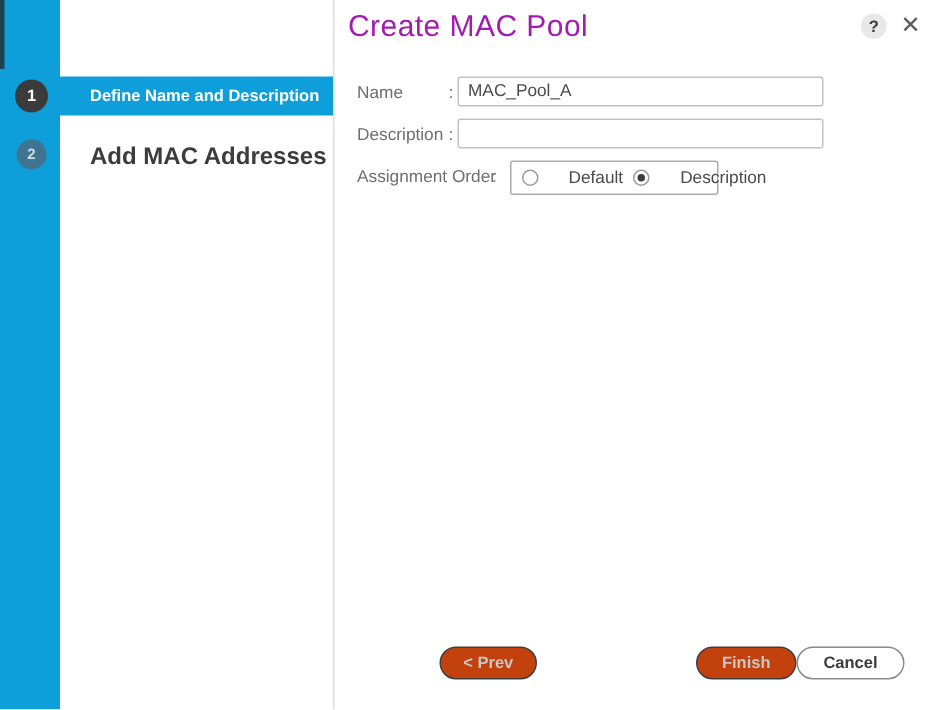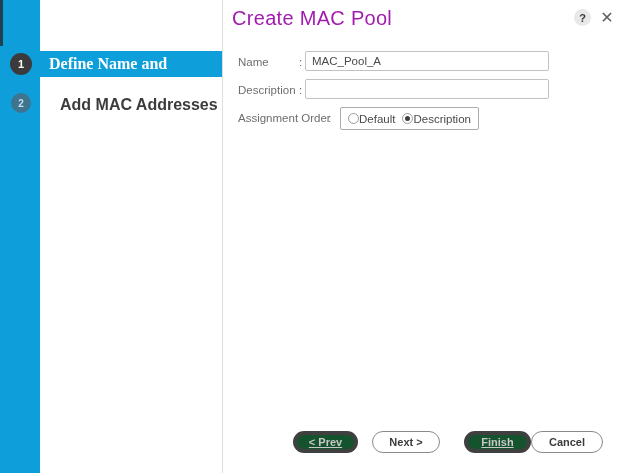--- a/index.html
+++ b/index.html
@@ -8,21 +8,21 @@
     font-family:"Liberation Sans", sans-serif; overflow:hidden;
   }
   
   .rail { position:absolute; left:0; top:0; width:40px; height:473px; background:#0E9FDB; }
   .edge-artifact { position:absolute; left:0; top:0; width:3px; height:46px; background:rgba(35,35,35,.75); }
   .steps-divider { position:absolute; left:222px; top:0; width:1px; height:473px; background:#DEDEDE; }
 
   
   .step { position:absolute; left:0; width:222px; cursor:pointer; }
   .step1 { top:51px; height:26px; background:#0E9FDB; }
-  .step1 .step-label { position:absolute; left:49px; top:0; line-height:26px; color:#fff; font-size:16px; font-weight:600;font-family:Liberation Serif, serif; }
+  .step1 .step-label { position:absolute; left:60px; top:0; line-height:26px; color:#fff; font-size:11px; font-weight:600; }
   .step2 { top:88px; height:30px; background:transparent; }
   .step2 .step-label { position:absolute; left:60px; top:8px; color:#3C3C3C; font-size:16px; font-weight:700; }
   .step-circle { position:absolute; border-radius:50%; display:flex; align-items:center; justify-content:center; font-weight:700; }
   .step1 .step-circle { left:10px; top:2px; width:22px; height:22px; background:#3B3B3B; color:#ffffff; font-size:11px; }
   .step2 .step-circle { left:11px; top:5px; width:20px; height:20px; background:#3F7490; color:#CBDFE9; font-size:10px; }
 
   
   .dialog-title { position:absolute; left:232px; top:5px; font-size:20px; line-height:26px; color:#a21caf; letter-spacing:.3px; }
   .help-btn { position:absolute; left:574px; top:9px; width:17px; height:17px; border-radius:50%;
     background:#E8E8E8; color:#3A3A3A; font-size:11px; font-weight:700;
@@ -41,33 +41,33 @@
 
   .text-input { position:absolute; left:305px; width:244px; height:20px; box-sizing:border-box;
     border:1px solid #C2C2C2; border-radius:2px; padding:0 6px; font-size:11.5px; color:#4A4A4A;
     font-family:"Liberation Sans", sans-serif; background:#fff; outline:none; }
   .input-name { top:51px; }
   .input-desc { top:79px; }
 
   .assign-box { position:absolute; left:340px; top:107px; width:139px; height:23px; box-sizing:border-box;
     border:1px solid #ACACAC; border-radius:2px; background:#fff;
     display:flex; align-items:center; padding:0 7px; gap:7px; }
-  .radio-opt { display:flex; gap:0; cursor:pointer; }
+  .radio-opt { display:flex; gap:20px; cursor:pointer; }
   .radio { width:11px; height:11px; box-sizing:border-box; border:1px solid #9C9C9C; border-radius:50%;
     background:#fff; position:relative; flex:0 0 auto; }
   .radio.checked::after { content:''; position:absolute; left:2px; top:2px; right:2px; bottom:2px;
     background:#3D3D3D; border-radius:50%; }
   .radio-label { font-size:11.5px; color:#4A4A4A; white-space:nowrap; }
 
   
   .btn { position:absolute; top:431px; height:22px; border-radius:11px; font-size:11px; font-weight:700;
     font-family:"Liberation Sans", sans-serif; display:flex; align-items:center; justify-content:center;
     box-sizing:border-box; padding:0; }
   .btn.enabled  { background:#fff; border:1px solid #8A8A8A; color:#3B3B3B; cursor:pointer; }
-  .btn.disabled { background:#14532d; border:4px solid #404040; color:#C7C7C7;text-decoration:underline; }
+  .btn.disabled { background:#c2410c; border:1px solid #404040; color:#C7C7C7; }
   .btn-prev   { left:293px; width:65px; }
   .btn-next   { left:372px; width:68px; }
   .btn-finish { left:464px; width:67px; }
   .btn-cancel { left:531px; width:72px; }
 </style>
 </head>
 <body>
 
 <div class="screen">
 
@@ -103,17 +103,16 @@
       <span class="radio"></span>
       <span class="radio-label">Default</span>
     </span>
     <span class="radio-opt">
       <span class="radio checked"></span>
       <span class="radio-label">Description</span>
     </span>
   </div>
 
   <button class="btn btn-prev disabled">&lt; Prev</button>
-  <button class="btn btn-next enabled">Next &gt;</button>
   <button class="btn btn-finish disabled">Finish</button>
   <button class="btn btn-cancel enabled">Cancel</button>
 
 </div>
 
 </body></html>

